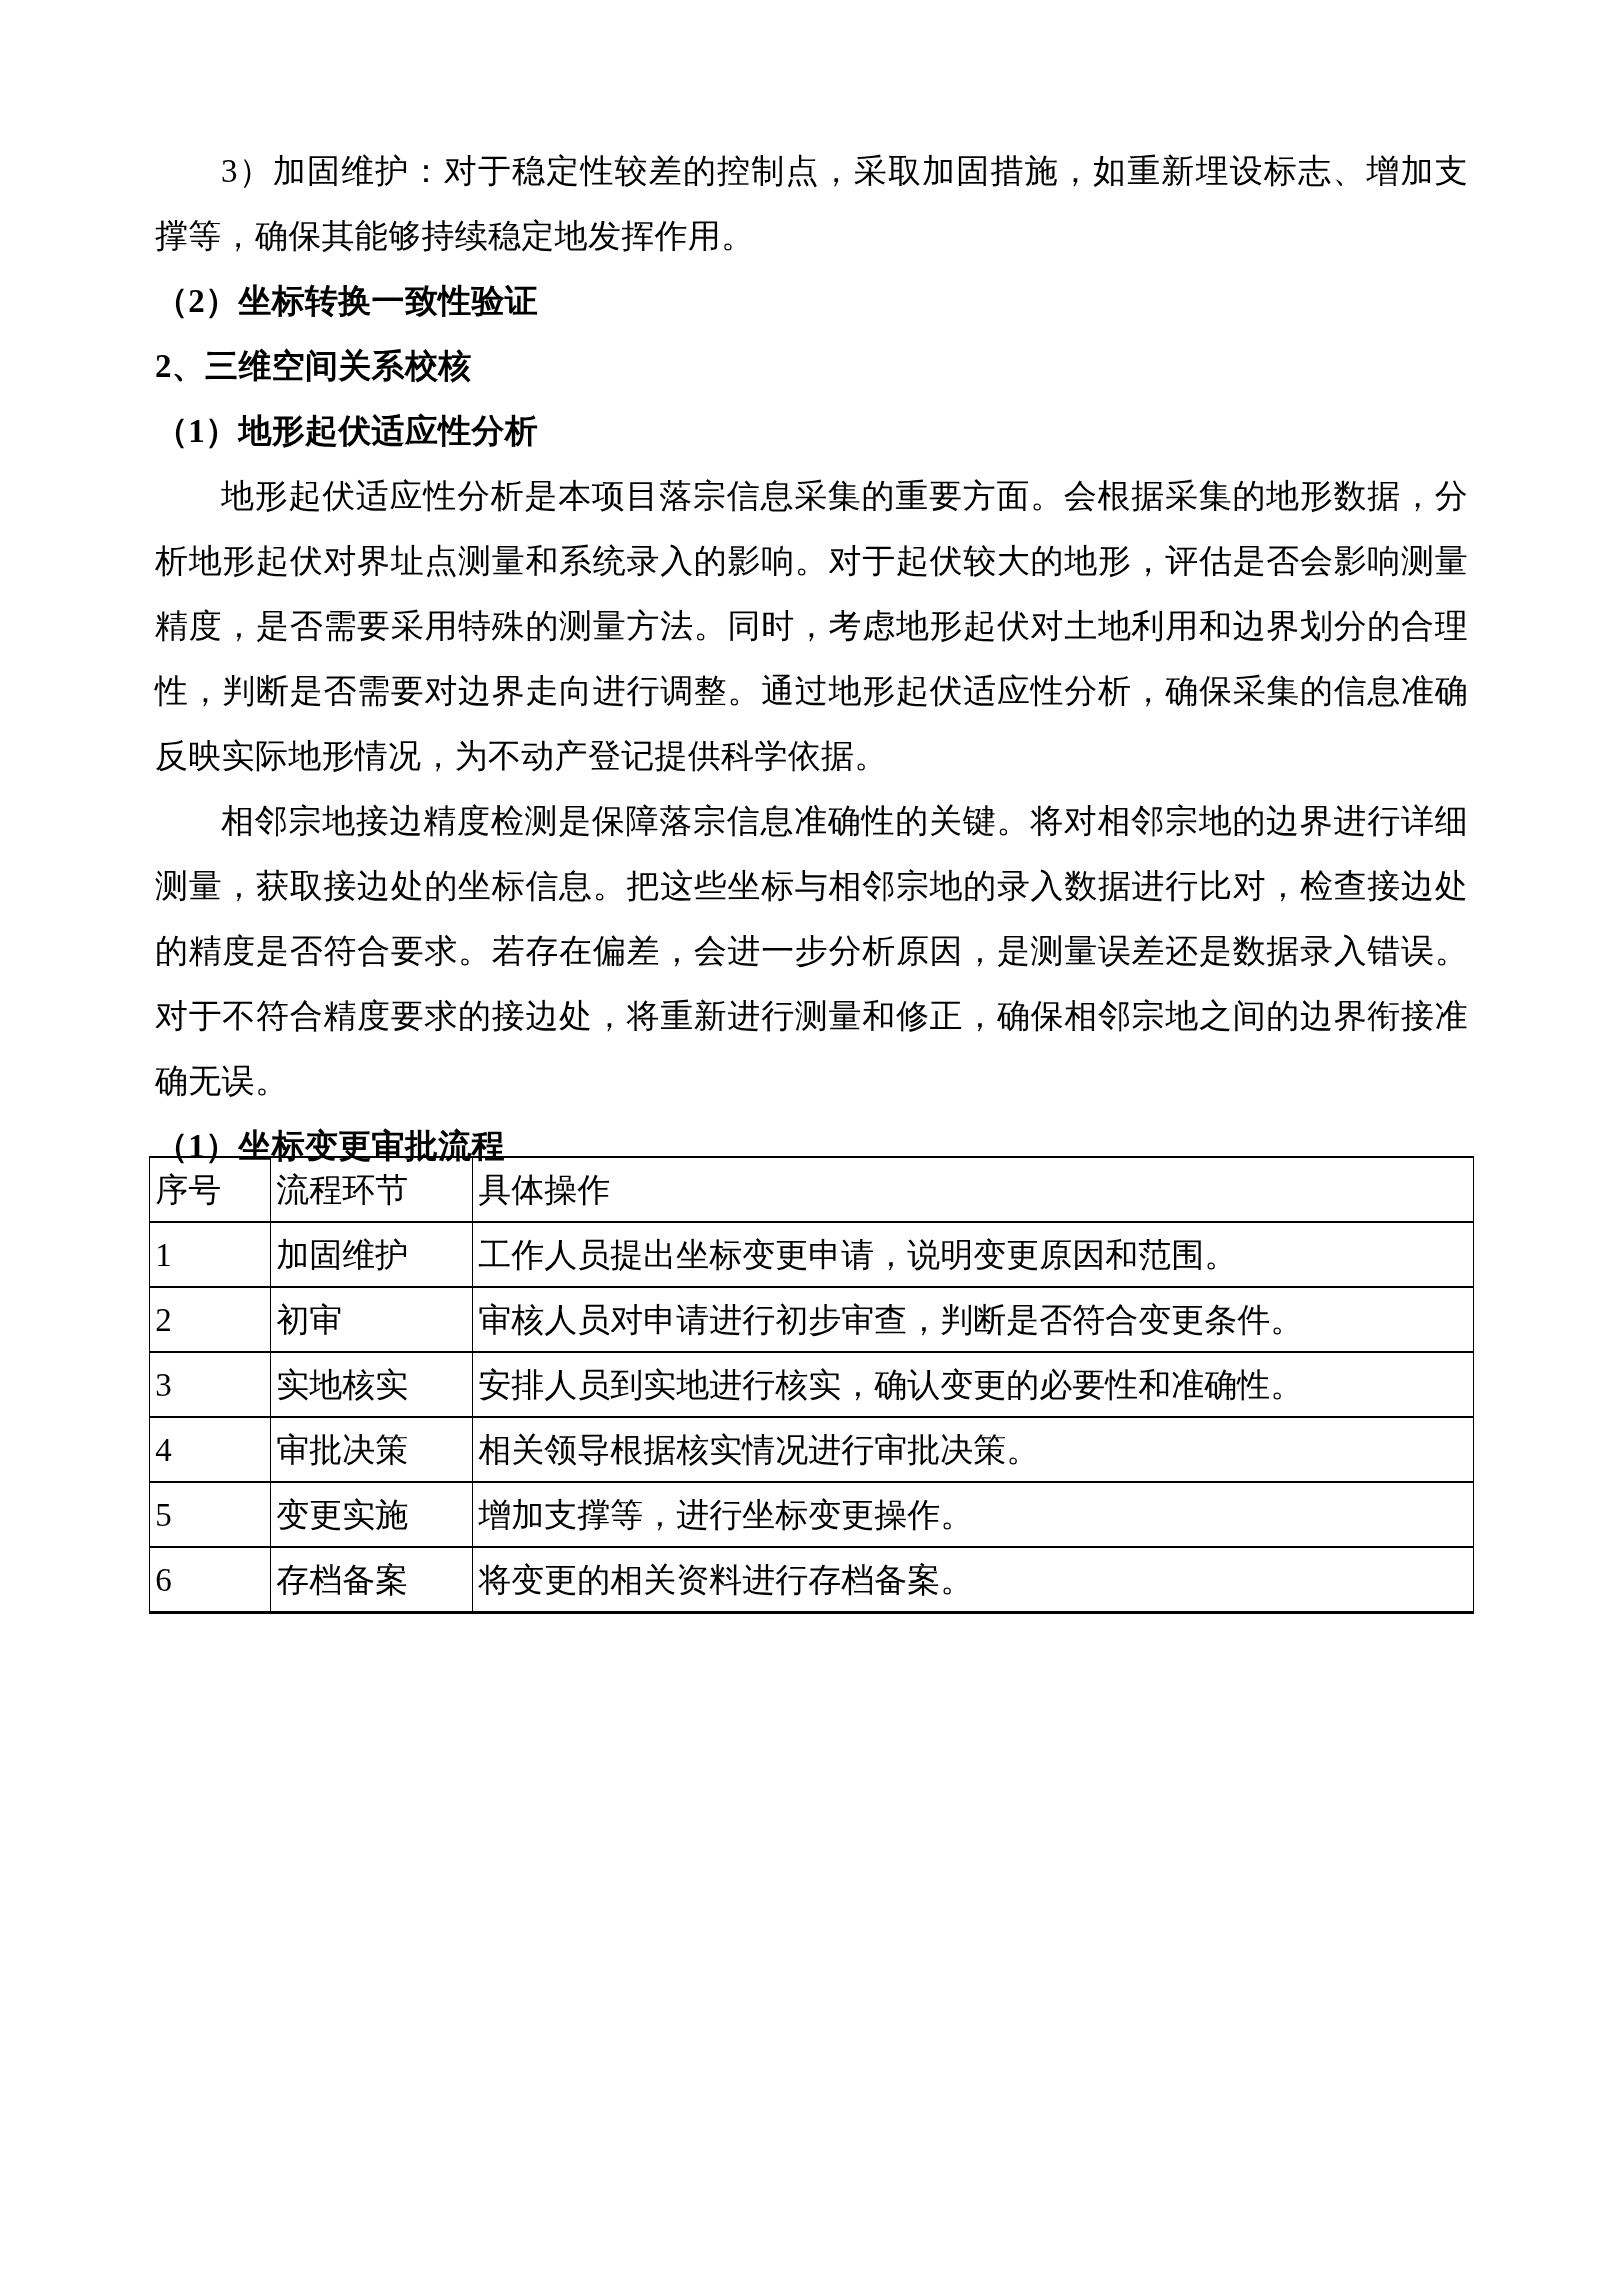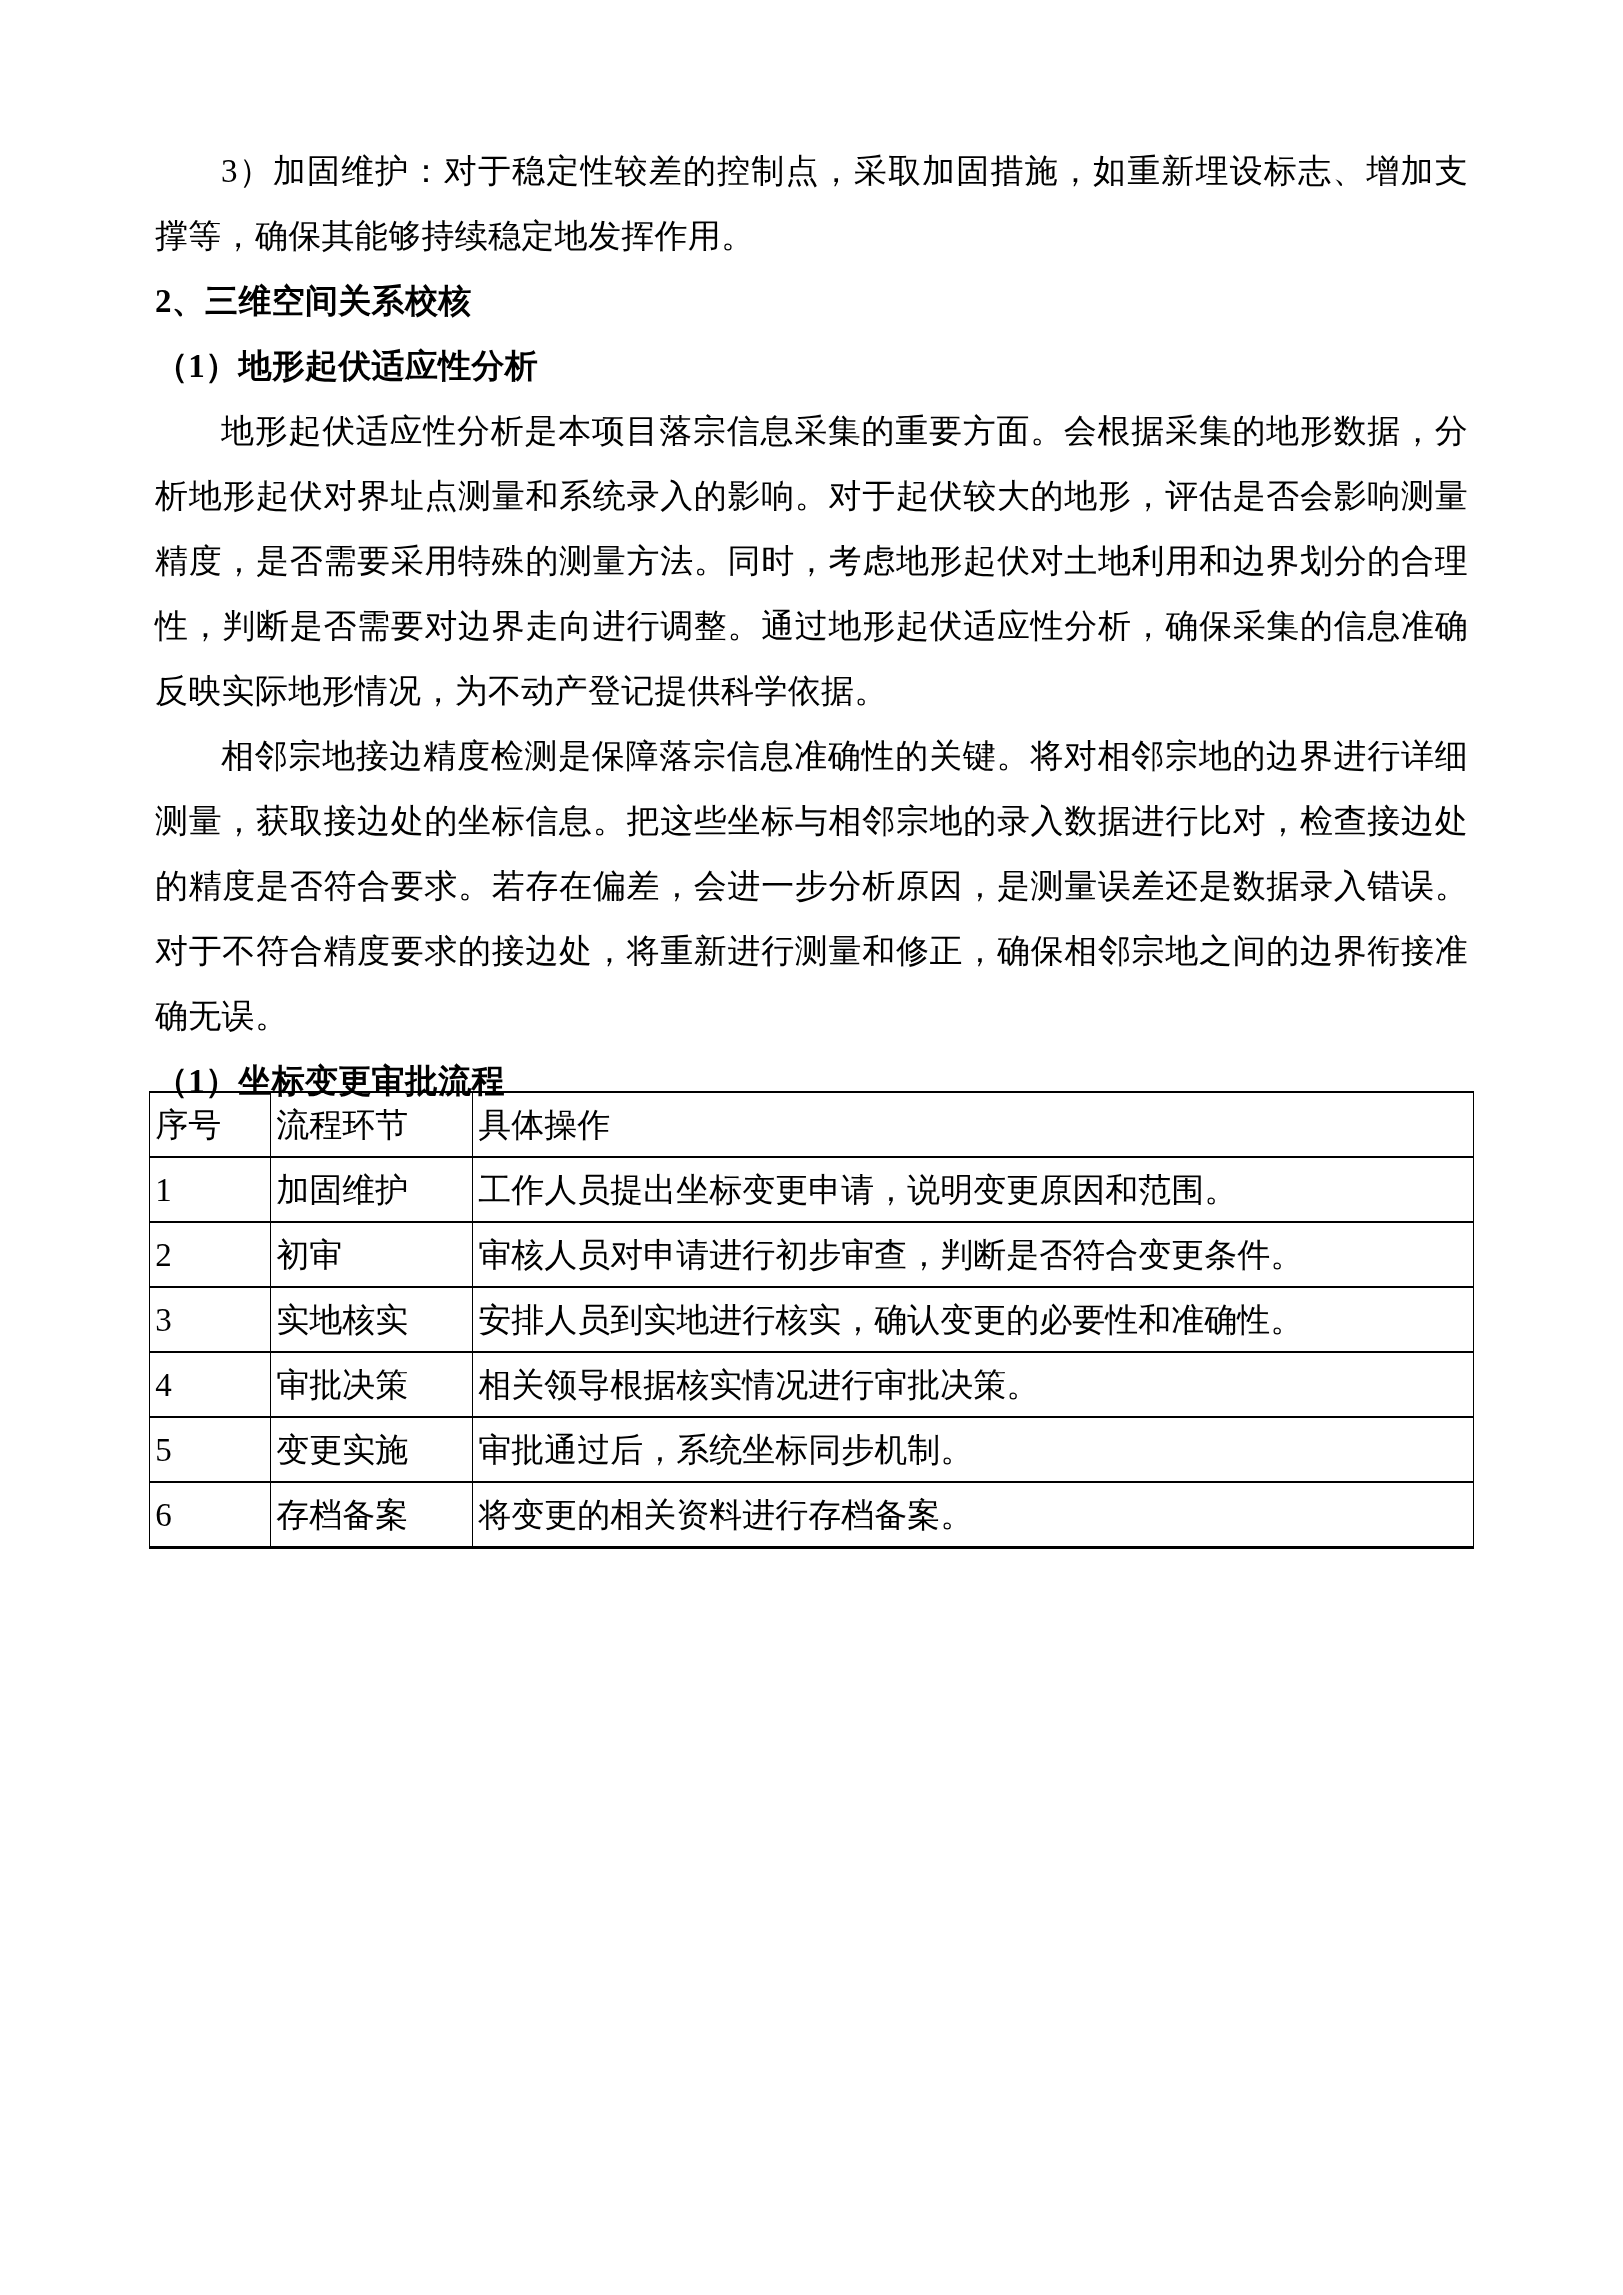--- a/index.html
+++ b/index.html
@@ -66,20 +66,21 @@
     border-bottom-width: 3.9px;
   }
 </style>
 </head>
 <body>
 
 <div id="page">
   <div id="content">
 
     <p class="para">3）加固维护：对于稳定性较差的控制点，采取加固措施，如重新埋设标志、增加支撑等，确保其能够持续稳定地发挥作用。</p>
+    <p class="heading">（2）坐标转换一致性验证</p>
     <p class="heading">2、三维空间关系校核</p>
     <p class="heading">（1）地形起伏适应性分析</p>
     <p class="para">地形起伏适应性分析是本项目落宗信息采集的重要方面。会根据采集的地形数据，分析地形起伏对界址点测量和系统录入的影响。对于起伏较大的地形，评估是否会影响测量精度，是否需要采用特殊的测量方法。同时，考虑地形起伏对土地利用和边界划分的合理性，判断是否需要对边界走向进行调整。通过地形起伏适应性分析，确保采集的信息准确反映实际地形情况，为不动产登记提供科学依据。</p>
     <p class="para">相邻宗地接边精度检测是保障落宗信息准确性的关键。将对相邻宗地的边界进行详细测量，获取接边处的坐标信息。把这些坐标与相邻宗地的录入数据进行比对，检查接边处的精度是否符合要求。若存在偏差，会进一步分析原因，是测量误差还是数据录入错误。对于不符合精度要求的接边处，将重新进行测量和修正，确保相邻宗地之间的边界衔接准确无误。</p>
     <p class="heading">（1）坐标变更审批流程</p>
 
     <table class="approval">
       <colgroup>
         <col style="width:121px">
         <col style="width:202px">
@@ -107,21 +108,21 @@
           <td>安排人员到实地进行核实，确认变更的必要性和准确性。</td>
         </tr>
         <tr>
           <td>4</td>
           <td>审批决策</td>
           <td>相关领导根据核实情况进行审批决策。</td>
         </tr>
         <tr>
           <td>5</td>
           <td>变更实施</td>
-          <td>审批通过后，系统坐标同步机制。</td>
+          <td>增加支撑等，进行坐标变更操作。</td>
         </tr>
         <tr class="last">
           <td>6</td>
           <td>存档备案</td>
           <td>将变更的相关资料进行存档备案。</td>
         </tr>
       </tbody>
     </table>
 
   </div>

